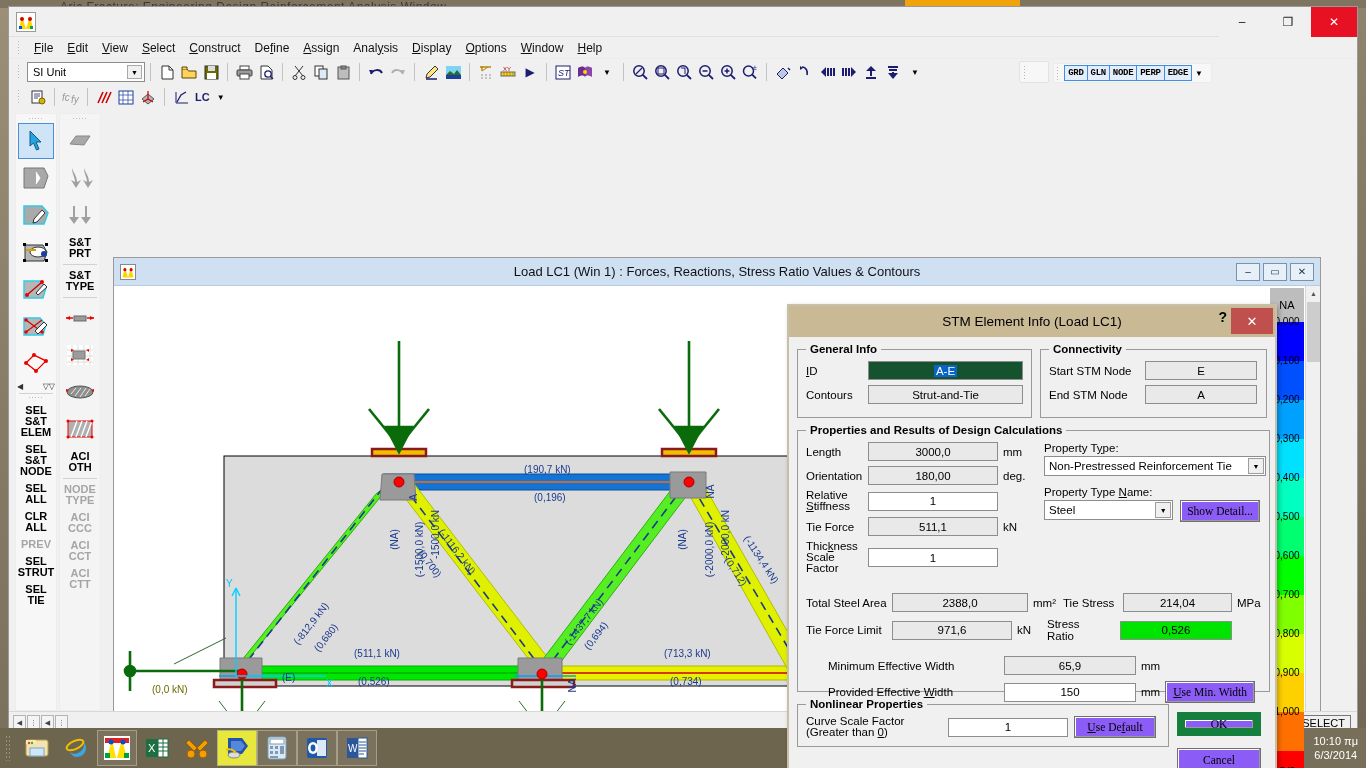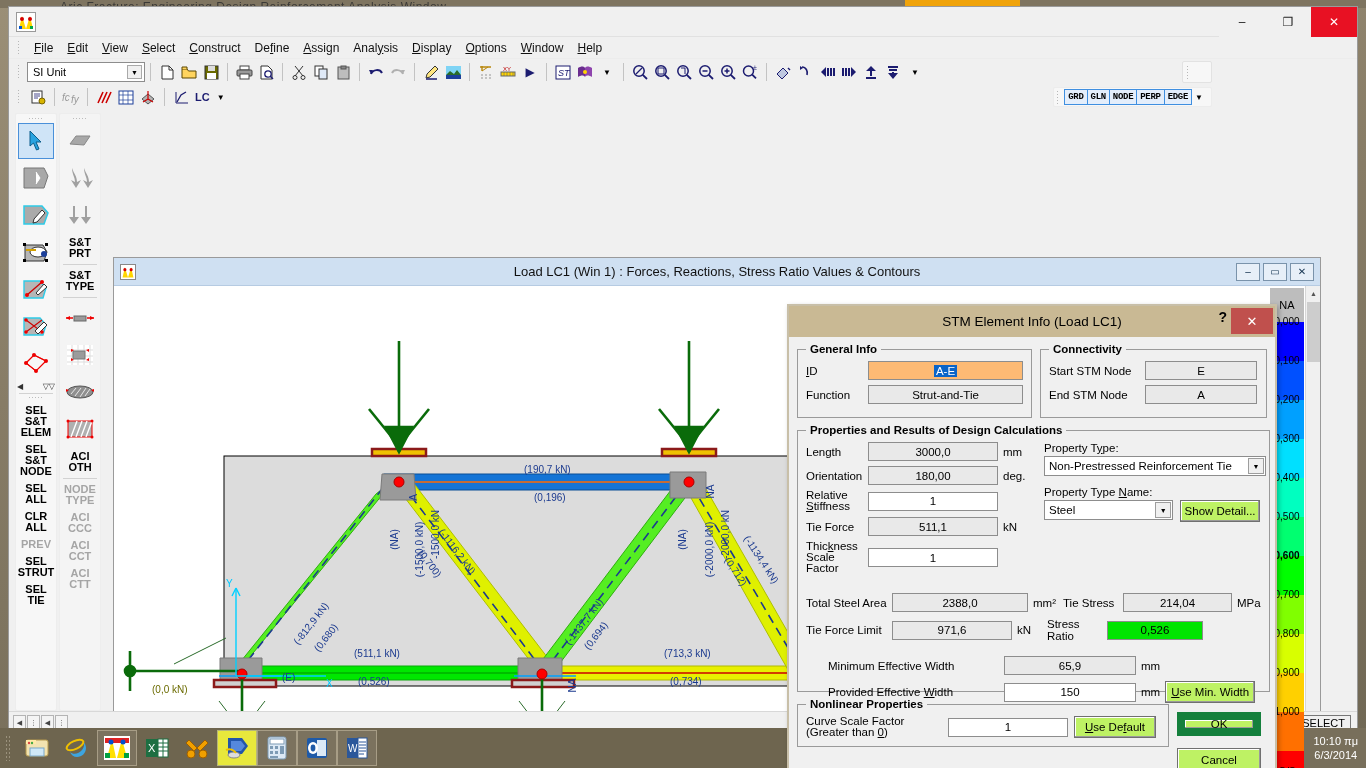--- a/index.html
+++ b/index.html
@@ -83,21 +83,21 @@
   }
   .unit-select .arrow {
     position:absolute; right:2px; top:2px; width:15px; height:14px;
     background:#f0f0f0; border:1px solid #a9a9a9;
     display:flex; align-items:center; justify-content:center; font-size:7px;
   }
   .small-caret { font-size:8px; color:#000; margin:0 4px; }
   .lc-btn { font-size:11px; font-weight:bold; color:#1c1c70; padding:0 3px; }
 
   .snap-group {
-    position:absolute; right:145px; top:2px; display:flex; flex-direction:column;
+    position:absolute; right:145px; top:2px; display:flex; 
     align-items:flex-end; gap:4px;
   }
   .snap-empty {
     width:30px; height:22px; background:#f7f7f7; border:1px solid #e2e2e2;
     position:relative; border-radius:2px;
   }
   .snap-row {
     display:flex; align-items:center; background:#f7f7f7;
     border:1px solid #ececec; border-radius:2px; padding:1px 4px 1px 2px;
   }
@@ -211,36 +211,37 @@
     font-size:11.5px; font-weight:bold; color:#000; padding:0 4px;
   }
   .row { display:flex; align-items:center; margin-bottom:5px; }
   .lbl { font-size:11.5px; color:#000; }
   .fld {
     background:#e9e9e9; border:1px solid #8d8d8d; height:19px;
     font-size:11.5px; color:#000; display:flex; align-items:center;
     justify-content:center; text-align:center;
   }
   .fld.white { background:#fff; }
-  .fld.sel-text { background:#fdba74;text-align:center; }
+  .fld.sel-text { background:#14532d;text-align:center; }
   .fld.sel-text span { background:#0a64c8; color:#fff; padding:0 2px; }
   .fld.green { background:#00e500; border:1px solid #8d8d8d; }
   .combo {
     background:#fff; border:1px solid #8d8d8d; height:20px; position:relative;
     font-size:11.5px; color:#000; display:flex; align-items:center; padding-left:4px;
   }
   .combo .cbtn {
     position:absolute; right:1px; top:1px; width:16px; height:16px;
     background:#f0f0f0; border:1px solid #9d9d9d;
     display:flex; align-items:center; justify-content:center; font-size:7px;
   }
   .btn {
-    background:#bef264; border:1px solid #707070; font-size:11.5px; color:#000;
+    background:#8b5cf6; border:1px solid #707070; font-size:11.5px; color:#000;
     height:22px; display:flex; align-items:center; justify-content:center;
     box-shadow: inset -1px -1px 0 #9a9a9a, inset 1px 1px 0 #fff;
+    font-family: Liberation Serif, serif;
   }
   .btn.strong { border:8px solid #15803d; }
   .unit { font-size:11.5px; color:#000; margin-left:5px; }
   .ul { text-decoration:underline; }
 
   
   .status-bar {
     height:22px; background:#f0f0f0; border-top:1px solid #d8d8d8;
     display:flex; align-items:center; font-size:11px; color:#000; position:relative;
   }
@@ -944,21 +945,21 @@
 
           <div class="legend">
             <div class="legend-na">NA</div>
             <div class="legend-bar" id="legend-bar" style="background: linear-gradient(rgb(0, 0, 255) 0%, rgb(0, 0, 255) 8.33%, rgb(0, 80, 255) 8.33%, rgb(0, 80, 255) 16.67%, rgb(0, 160, 255) 16.67%, rgb(0, 160, 255) 25%, rgb(0, 224, 255) 25%, rgb(0, 224, 255) 33.33%, rgb(0, 255, 192) 33.33%, rgb(0, 255, 192) 41.67%, rgb(0, 255, 112) 41.67%, rgb(0, 255, 112) 50%, rgb(0, 255, 0) 50%, rgb(0, 255, 0) 58.33%, rgb(128, 255, 0) 58.33%, rgb(128, 255, 0) 66.67%, rgb(216, 255, 0) 66.67%, rgb(216, 255, 0) 75%, rgb(255, 208, 0) 75%, rgb(255, 208, 0) 83.33%, rgb(255, 112, 0) 83.33%, rgb(255, 112, 0) 91.67%, rgb(255, 0, 0) 91.67%, rgb(255, 0, 0) 100%);">
                 <div class="legend-tick" style="top: 0%; margin-top: -6px;">0,000</div>
                 <div class="legend-tick" style="top: 8.33333%; margin-top: -6px;">0,100</div>
                 <div class="legend-tick" style="top: 16.6667%; margin-top: -6px;">0,200</div>
                 <div class="legend-tick" style="top: 25%; margin-top: -6px;">0,300</div>
                 <div class="legend-tick" style="top: 33.3333%; margin-top: -6px;">0,400</div>
                 <div class="legend-tick" style="top: 41.6667%; margin-top: -6px;">0,500</div>
-                <div class="legend-tick" style="top: 50%; margin-top: -6px; font-weight: bold;">0,600</div>
+                <div class="legend-tick" style="top: 50%; margin-top: -6px;">0,600</div>
                 <div class="legend-tick" style="top: 58.3333%; margin-top: -6px;">0,700</div>
                 <div class="legend-tick" style="top: 66.6667%; margin-top: -6px;">0,800</div>
                 <div class="legend-tick" style="top: 75%; margin-top: -6px;">0,900</div>
                 <div class="legend-tick" style="top: 83.3333%; margin-top: -6px;">1,000</div>
                 <div class="legend-tick" style="top: 96.25%; margin-top: -6px;">O/S</div>
               </div>
           </div>
 
           <div class="vscroll">
             <div class="sb-arrow" style="top:0;">▲</div>
@@ -982,21 +983,21 @@
 
             <fieldset class="grp" style="width:236px;">
               <legend>General Info</legend>
               <div class="row">
                 <span class="lbl" style="width:62px;"><span class="ul">I</span>D</span>
                 <div class="fld sel-text" style="width:155px;">
                   <span>A-E</span>
                 </div>
               </div>
               <div class="row">
-                <span class="lbl" style="width:62px;">Function</span>
+                <span class="lbl" style="width:62px;">Contours</span>
                 <div class="fld" style="width:155px;">Strut-and-Tie</div>
               </div>
             </fieldset>
 
             <fieldset class="grp" style="width:230px;">
               <legend>Connectivity</legend>
               <div class="row">
                 <span class="lbl" style="width:96px;">Start STM Node</span>
                 <div class="fld" style="width:112px;">E</div>
               </div>
@@ -1061,21 +1062,21 @@
               <span class="unit" style="width:30px;">mm²</span>
               <span class="lbl" style="width:60px;">Tie Stress</span>
               <div class="fld" style="width:109px;">214,04</div>
               <span class="unit">MPa</span>
             </div>
             <div style="display:flex; align-items:center; margin-top:6px;">
               <span class="lbl" style="width:86px;">Tie Force Limit</span>
               <div class="fld" style="width:120px;">971,6</div>
               <span class="unit" style="width:30px;">kN</span>
               <span class="lbl" style="width:60px;">Stress Ratio</span>
-              <div class="fld green" style="width:96px;">0,526</div>
+              <div class="fld green" style="width:112px;margin-left:13px;">0,526</div>
             </div>
 
             <div style="display:flex; align-items:center; margin-top:14px; padding-left:22px;">
               <span class="lbl" style="width:176px; text-align:left;">Minimum Effective Width</span>
               <div class="fld" style="width:132px;">65,9</div>
               <span class="unit">mm</span>
             </div>
             <div style="display:flex; align-items:center; margin-top:6px; padding-left:22px;">
               <span class="lbl" style="width:176px; text-align:left;">Provided Effective <span class="ul">W</span>idth</span>
               <div class="fld white" style="width:132px;">150</div>

